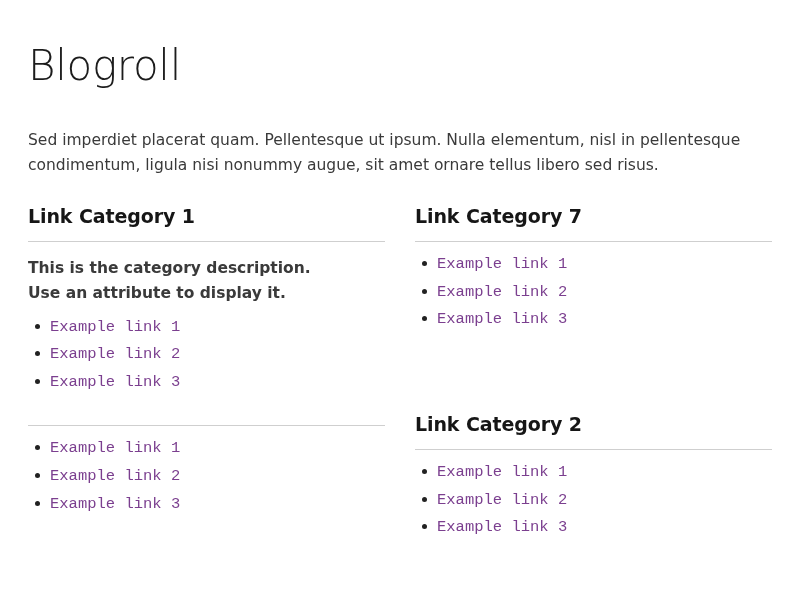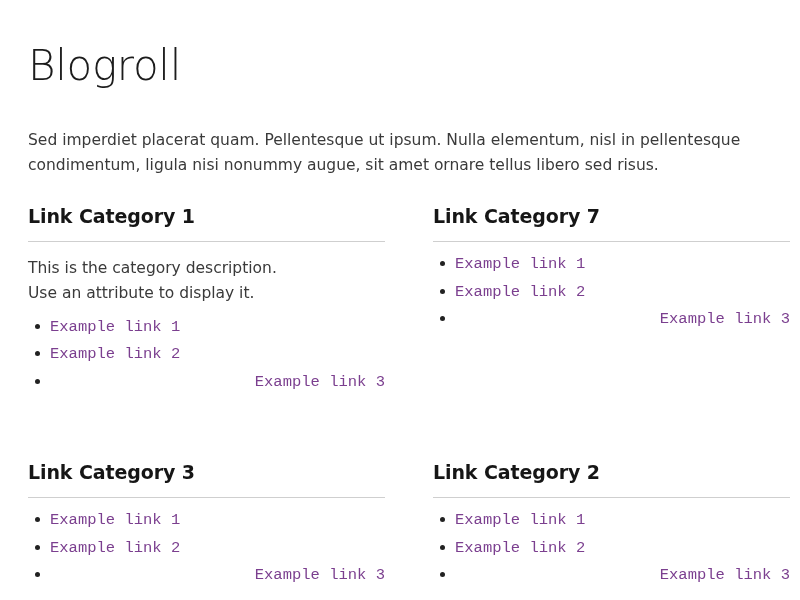--- a/index.html
+++ b/index.html
@@ -39,21 +39,20 @@
     color: #3a3a3a;
     max-width: 745px;
   }
 
   .categories {
     display: grid;
     grid-template-columns: 357px 357px;
     column-gap: 30px;
     row-gap: 0;
     margin-top: 27px;
-    gap: 48px;
   }
 
   .category {
     min-width: 0;
   }
 
   .category.row-2 {
     margin-top: 22px;
   }
 
@@ -74,20 +73,21 @@
     border: 0;
     width: 100%;
   }
 
   .cat-desc {
     margin: 14px 0 0 0;
     font-size: 15.5px;
     line-height: 1.63;
     color: #3a3a3a;
     white-space: pre-line;
+    font-weight: bold;
   }
 
   .link-list {
     list-style: none;
     margin: 12px 0 0 0;
     padding: 0;
   }
 
   .category.has-desc .link-list {
     margin-top: 10px;
@@ -96,21 +96,20 @@
   .link-item {
     position: relative;
     padding-left: 22px;
     margin: 0 0 8px 0;
     font-size: 15.5px;
     line-height: 1.2;
   }
 
   .link-item:last-child {
     margin-bottom: 0;
-    text-align: right;
   }
 
   .link-bullet {
     position: absolute;
     left: 7px;
     top: 7px;
     width: 5px;
     height: 5px;
     border-radius: 50%;
     background: #222222;
@@ -168,21 +167,20 @@
           <a class="link-anchor" href="#">Example link 2</a>
         </li>
         <li class="link-item">
           <span class="link-bullet"></span>
           <a class="link-anchor" href="#">Example link 3</a>
         </li>
       </ul>
     </section>
 
     <section class="category row-2">
-      <h2 class="cat-title">Link Category 3</h2>
       <hr class="cat-rule">
       <ul class="link-list">
         <li class="link-item">
           <span class="link-bullet"></span>
           <a class="link-anchor" href="#">Example link 1</a>
         </li>
         <li class="link-item">
           <span class="link-bullet"></span>
           <a class="link-anchor" href="#">Example link 2</a>
         </li>

